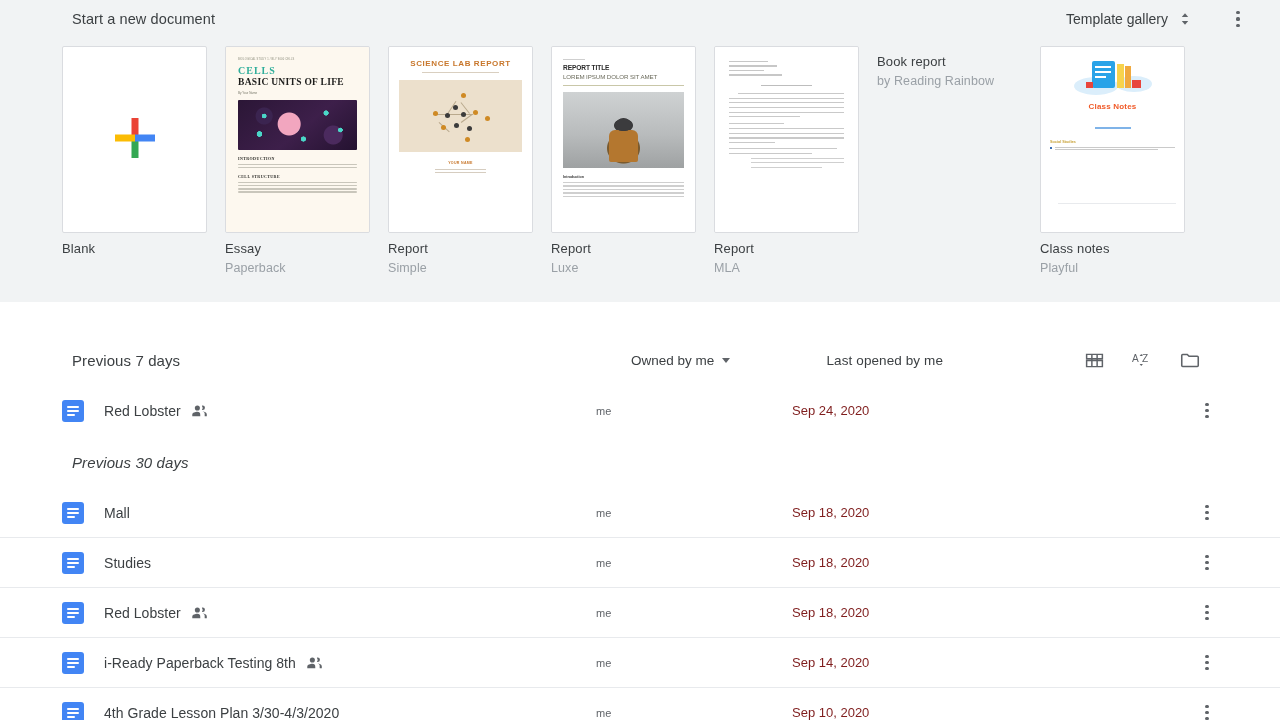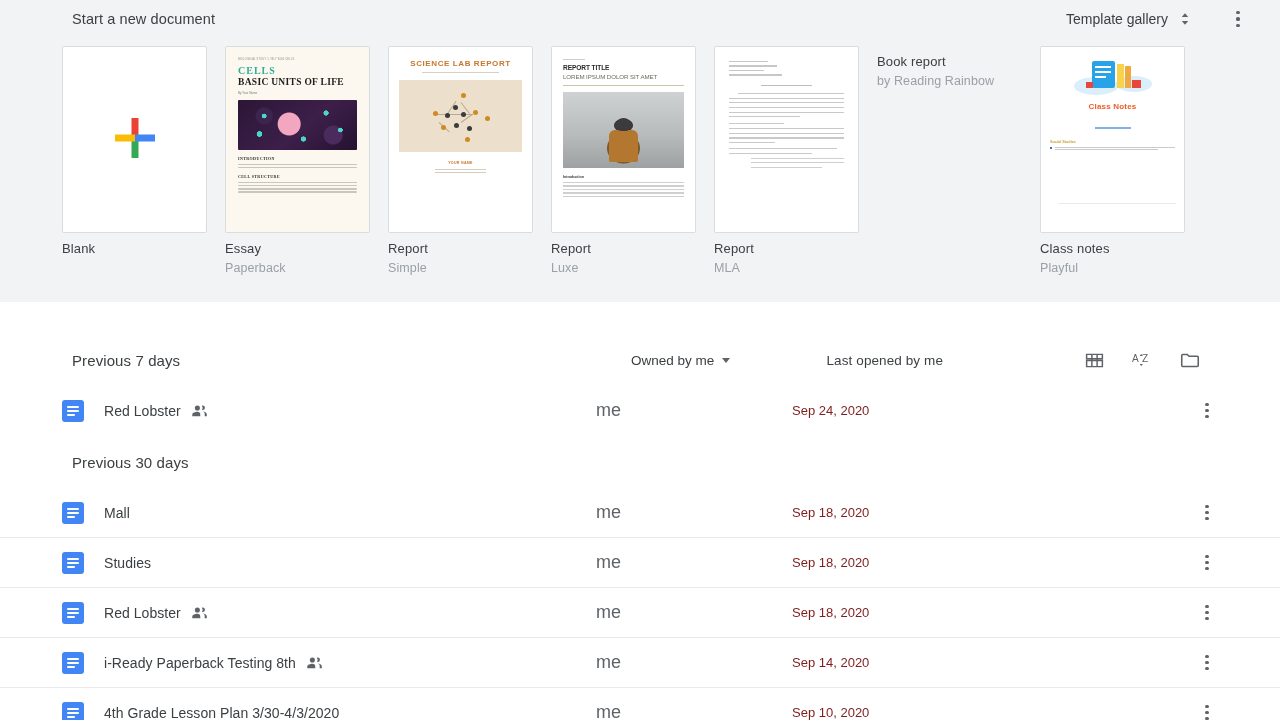--- a/index.html
+++ b/index.html
@@ -170,36 +170,36 @@
     font-size: 13.5px; color: #3c4043; cursor:pointer;
     width: 196px;
   }
   .caret { width:0;height:0;border-left:4.5px solid transparent;border-right:4.5px solid transparent;border-top:5px solid #5f6368;}
   .lh-opened { font-size: 13.5px; color: #3c4043; width: 250px; letter-spacing:.1px; }
   .lh-icons { margin-left:auto; display:flex; align-items:center; gap: 12px; }
   .hicon { width: 36px; height: 36px; border-radius:50%; display:flex; align-items:center; justify-content:center; cursor:pointer; color:#5f6368;}
 
   .section-label {
     font-size: 15px; color: #3c4043; padding: 0 0 0 72px; height: 52px;
-    display:flex; align-items:center; letter-spacing:.1px;
+    display:flex; align-items:center; letter-spacing:.1px;font-style:italic;
   }
   .row {
     display: flex; align-items: center; height: 50px;
     padding: 0 56px 0 62px;
     border-bottom: 1px solid #e8eaed;
     cursor: pointer; position: relative;
   }
   .row .doc-icon { width: 22px; height: 22px; flex:none; }
   .row .fname {
     margin-left: 20px; font-size: 14px; color: #3c4043;
     display:flex; align-items:flex-end; gap: 10px;
     width: 492px; letter-spacing:.05px;
   }
   .shared-icon { color:#5f6368; display:flex; }
-  .row .owner { font-size: 18px; color: #5f6368; width: 196px; }
+  .row .owner { font-size: 11px; color: #5f6368; width: 196px; }
   .row .date { font-size: 13px; color: #7f1d1d; width: 250px; }
   .row .more {
     margin-left:auto; width: 34px; height:34px; border-radius:50%;
     display:flex; flex-direction:column; align-items:center; justify-content:center; gap:3px;
   }
   .row .more i { width:3.2px;height:3.2px;border-radius:50%;background:#5f6368;display:block;}
   .no-border { border-bottom: 1px solid transparent; }
 </style>
 </head>
 <body>

